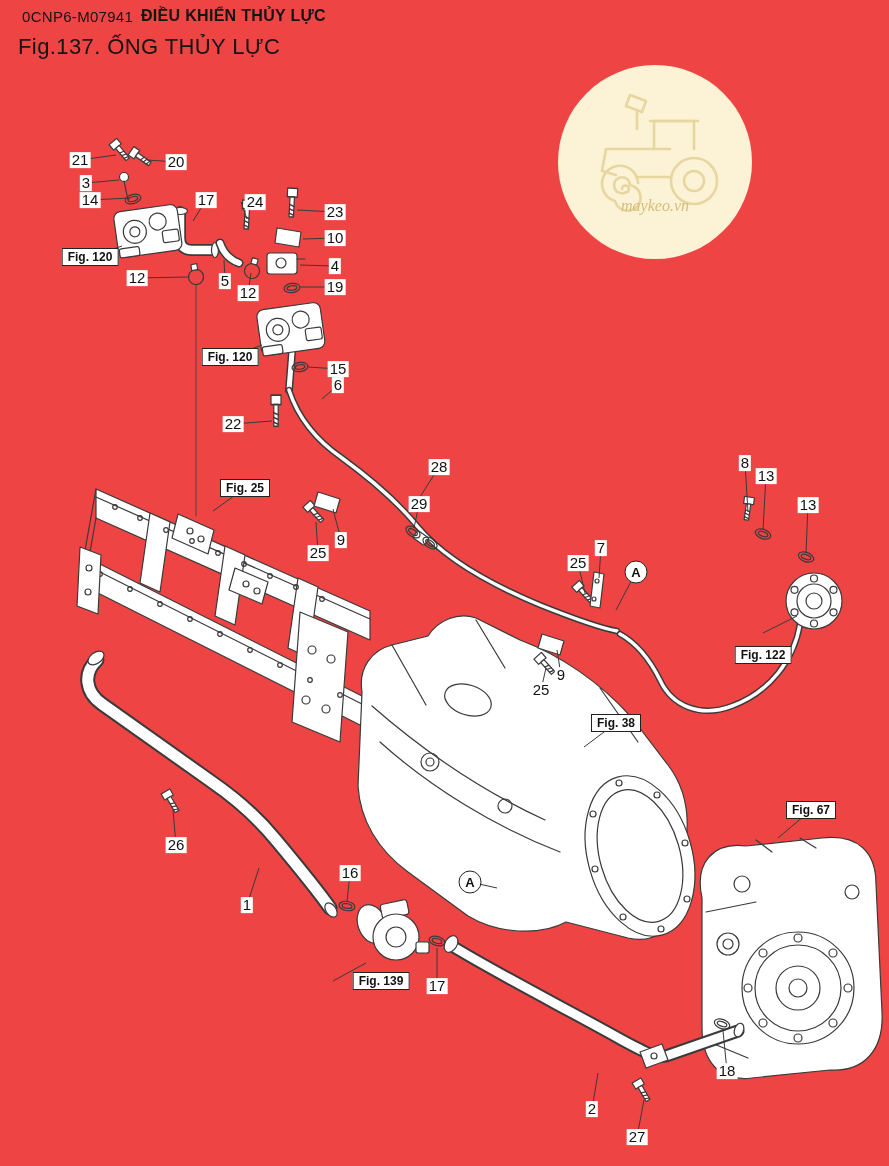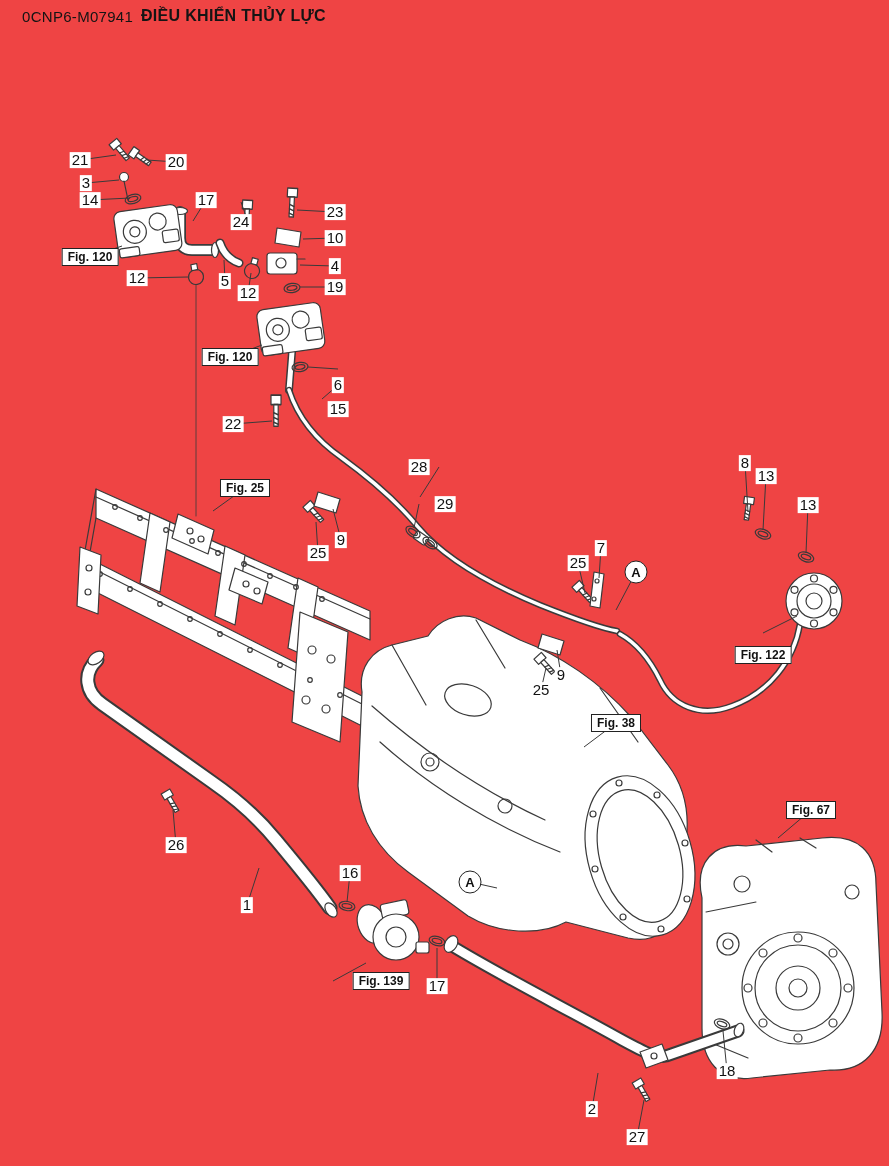--- a/index.html
+++ b/index.html
@@ -28,21 +28,39 @@
           border:1.4px solid #222;border-radius:50%;display:flex;align-items:center;justify-content:center;
           font-size:13px;font-weight:700;color:#111}
 </style>
 </head>
 <body>
 
 <div id="stage">
 
   <span class="doc-code">0CNP6-M07941</span>
   <span class="section-title">ĐIỀU KHIỂN THỦY LỰC</span>
-
+  <span class="fig-title">Fig.137.  ỐNG THỦY LỰC</span>
+
+  <div id="watermark">
+    <svg class="wm-art" width="194" height="194" viewBox="0 0 194 194">
+      <g fill="none" stroke-width="2.6" stroke-linecap="round" stroke-linejoin="round">
+        <path d="M 72 30 L 88 36 L 84 47 L 68 41 Z"></path>
+        <path d="M 79 46 L 79 64"></path>
+        <path d="M 48 84 L 112 84"></path>
+        <path d="M 96 84 L 96 56 L 136 56 L 136 84"></path>
+        <path d="M 92 56 L 140 56"></path>
+        <path d="M 48 84 L 44 106 L 58 110"></path>
+        <path d="M 78 112 L 112 112"></path>
+        <circle cx="136" cy="116" r="23"></circle>
+        <circle cx="136" cy="116" r="10"></circle>
+        <path d="M 64 124 a 3.5 3.5 0 1 1 3.5 3.5 A 8 8 0 1 1 72 120 A 13 13 0 1 1 57 136 A 18 18 0 1 1 80 118"></path>
+      </g>
+    </svg>
+    <span class="wm-text">maykeo.vn</span>
+  </div>
 
   <svg id="art-layer" class="layer" width="889" height="1166" viewBox="0 0 889 1166">
     <defs>
       <g id="bolt">
         <path d="M -5 -11 L 5 -11 L 5 -4 L -5 -4 Z" fill="#fff"></path>
         <path d="M -2.2 -4 L 2.2 -4 L 2.2 12 L -2.2 12 Z" fill="#fff"></path>
         <path d="M -2.2 2 L 2.2 3.5 M -2.2 5.5 L 2.2 7 M -2.2 9 L 2.2 10.5"></path>
       </g>
       <g id="oring">
         <ellipse rx="8" ry="4.6"></ellipse>
@@ -297,33 +315,33 @@
       <line x1="636" y1="572" x2="616" y2="610"></line>
       <line x1="470" y1="882" x2="497" y2="888"></line>
     </svg>
 
   <div id="label-layer">
       <span class="callout" style="left: 80px; top: 160px;">21</span>
       <span class="callout" style="left: 176px; top: 162px;">20</span>
       <span class="callout" style="left: 86px; top: 183px;">3</span>
       <span class="callout" style="left: 90px; top: 200px;">14</span>
       <span class="callout" style="left: 206px; top: 200px;">17</span>
-      <span class="callout" style="left: 241px; top: 202px; margin-top: 20px;">24</span>
+      <span class="callout" style="left: 255px; top: 202px;">24</span>
       <span class="callout" style="left: 335px; top: 212px;">23</span>
       <span class="callout" style="left: 335px; top: 238px;">10</span>
       <span class="callout" style="left: 335px; top: 266px;">4</span>
       <span class="callout" style="left: 335px; top: 287px;">19</span>
       <span class="callout" style="left: 137px; top: 278px;">12</span>
       <span class="callout" style="left: 225px; top: 281px;">5</span>
       <span class="callout" style="left: 248px; top: 293px;">12</span>
-      <span class="callout" style="left: 338px; top: 369px; margin-top: 40px;">15</span>
+      <span class="callout" style="left: 338px; top: 369px;">15</span>
       <span class="callout" style="left: 338px; top: 385px;">6</span>
       <span class="callout" style="left: 233px; top: 424px;">22</span>
-      <span class="callout" style="left: 419px; top: 467px;">28</span>
-      <span class="callout" style="left: 419px; top: 504px; margin-left: 26px;">29</span>
+      <span class="callout" style="left: 439px; top: 467px;">28</span>
+      <span class="callout" style="left: 419px; top: 504px;">29</span>
       <span class="callout" style="left: 341px; top: 540px;">9</span>
       <span class="callout" style="left: 318px; top: 553px;">25</span>
       <span class="callout" style="left: 601px; top: 548px;">7</span>
       <span class="callout" style="left: 578px; top: 563px;">25</span>
       <span class="callout" style="left: 745px; top: 463px;">8</span>
       <span class="callout" style="left: 766px; top: 476px;">13</span>
       <span class="callout" style="left: 808px; top: 505px;">13</span>
       <span class="callout" style="left: 561px; top: 675px;">9</span>
       <span class="callout" style="left: 541px; top: 690px;">25</span>
       <span class="callout" style="left: 176px; top: 845px;">26</span>

